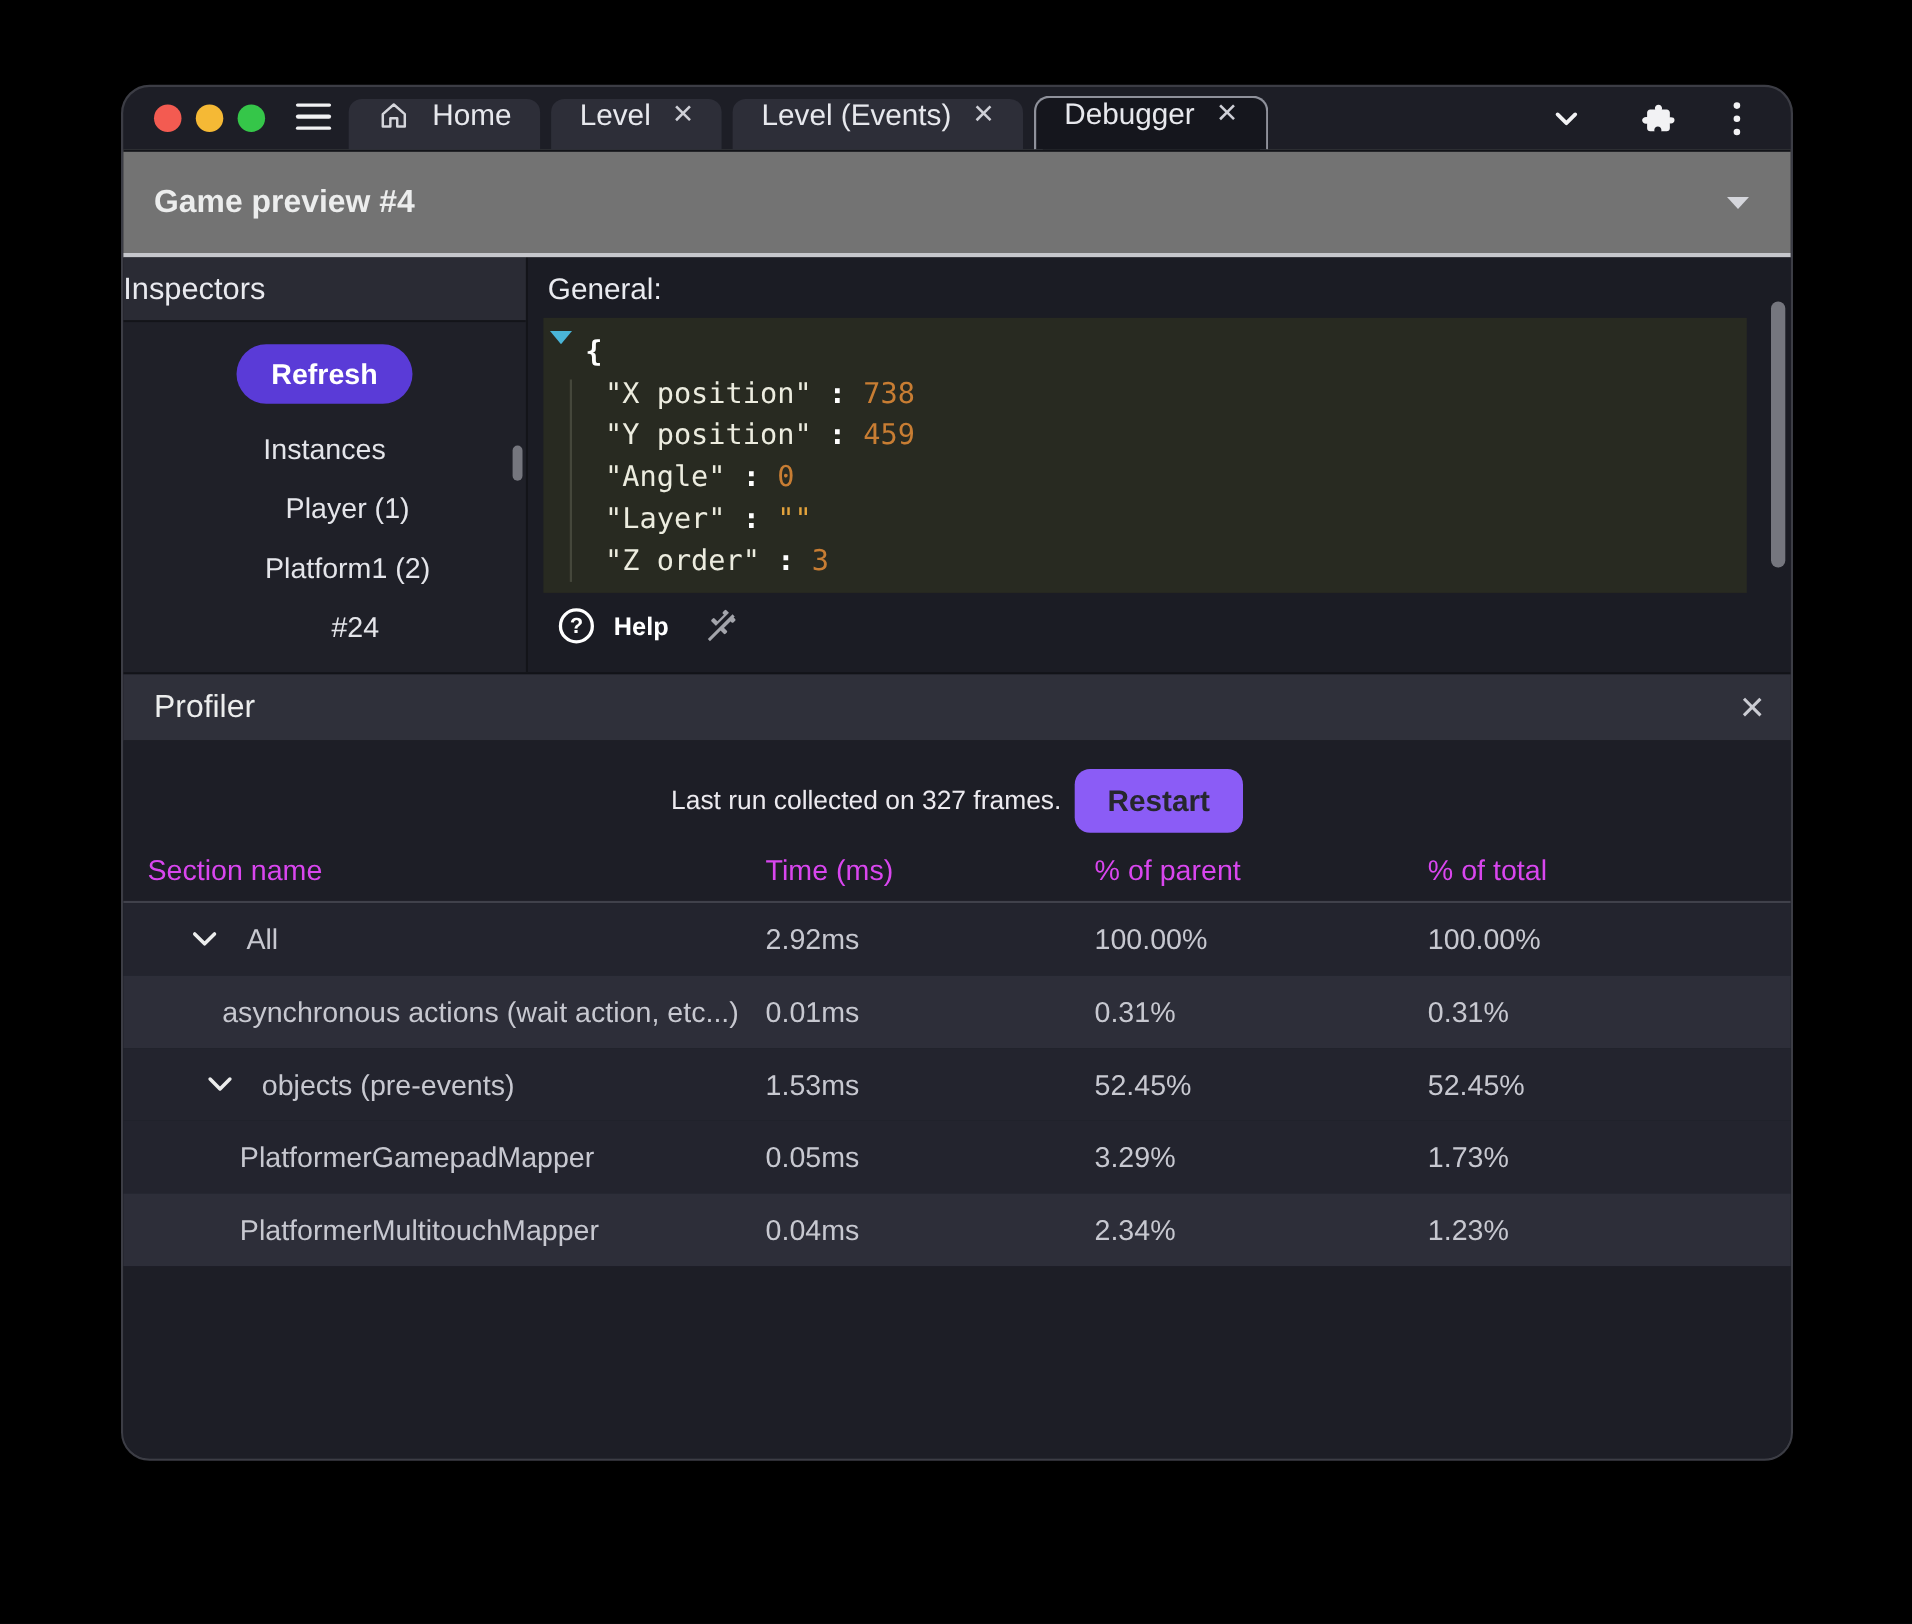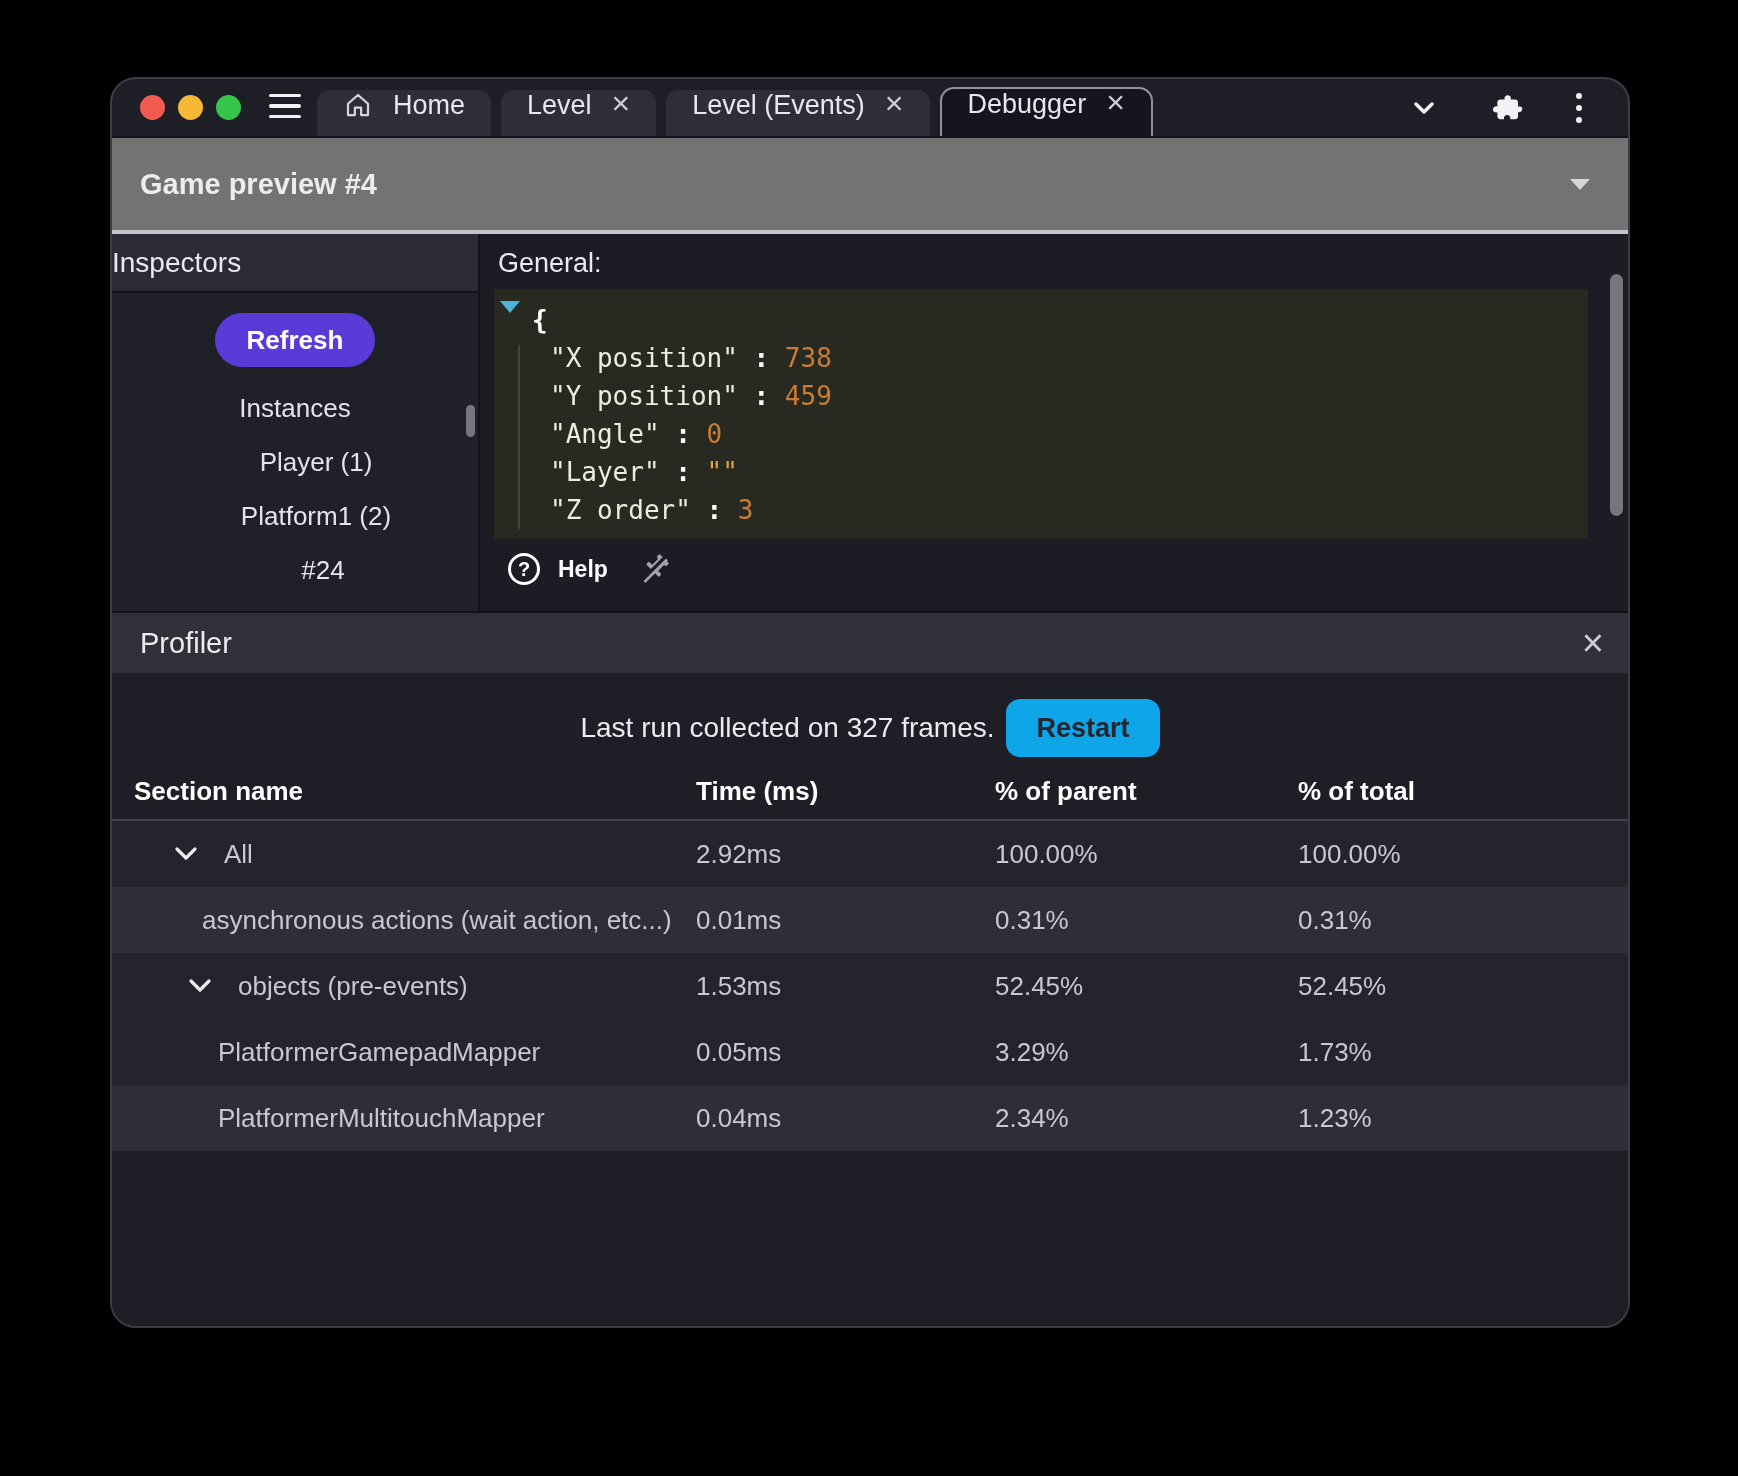--- a/index.html
+++ b/index.html
@@ -94,28 +94,28 @@
   .help-label { color:#fff; font-size:23px; font-weight:bold; }
   .pin-ico { margin-left:10px; cursor:pointer; }
 
   
   .prof-header { height:62px; flex:0 0 62px; background:#2f303a; border-top:2px solid #121318;
     display:flex; align-items:center; padding:0 24px 0 28px;text-align:center; }
   .prof-title { color:#eceded; font-size:29px; }
   .prof-close { margin-left:auto; color:#cbccd3; font-size:38px; line-height:1; cursor:pointer; }
   .prof-content { flex:1; background:#1d1e26; display:flex; flex-direction:column; }
   .status-row { margin-top:22px; height:66px; display:flex; align-items:center; justify-content:center; gap:12px; }
-  .status-text { color:#eceaef; font-size:28px; }
-  .restart-btn { height:58px; padding:0 30px; border:none; border-radius:14px; background:#0ea5e9;
+  .status-text { color:#eceaef; font-size:24px; }
+  .restart-btn { height:58px; padding:0 30px; border:none; border-radius:14px; background:#8b5cf6;
     color:#26272e; font-size:27px; font-weight:bold; cursor:pointer; font-family:inherit; }
 
   .ptable { margin-top:2px; }
   .prow { display:grid; grid-template-columns:584px 299px 303px 1fr; align-items:center; height:66px; }
   .prow.phead { height:58px; border-bottom:2px solid #40414b; }
-  .phead .cell { color:#ffffff; font-size:26px; font-weight:bold; }
+  .phead .cell { color:#d946ef; font-size:26px; font-weight:normal; }
   .cell { color:#c7c8d0; font-size:26px; white-space:nowrap; }
   .cell.name { display:flex; align-items:center; gap:26px; }
   .phead .cell.name { padding-left:22px; }
   .row-dark { background:#23242e; }
   .row-light { background:#2d2e39; }
   .ind-all  { padding-left:62px; }
   .ind-async{ padding-left:90px; }
   .ind-obj  { padding-left:76px; }
   .ind-leaf { padding-left:106px; }
   .row-chev { flex:0 0 auto; cursor:pointer; }

